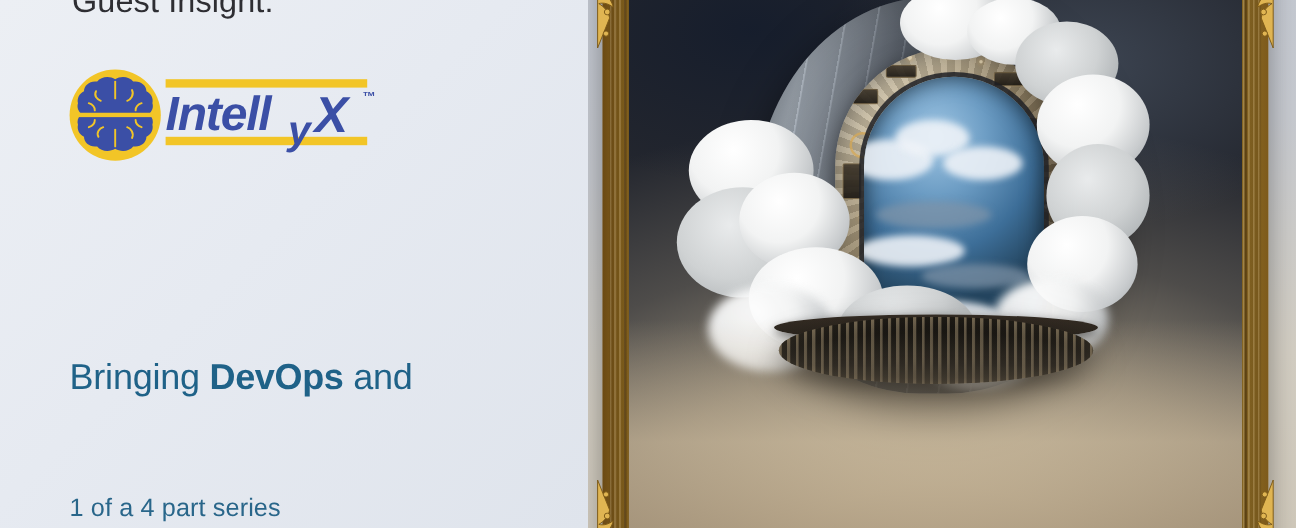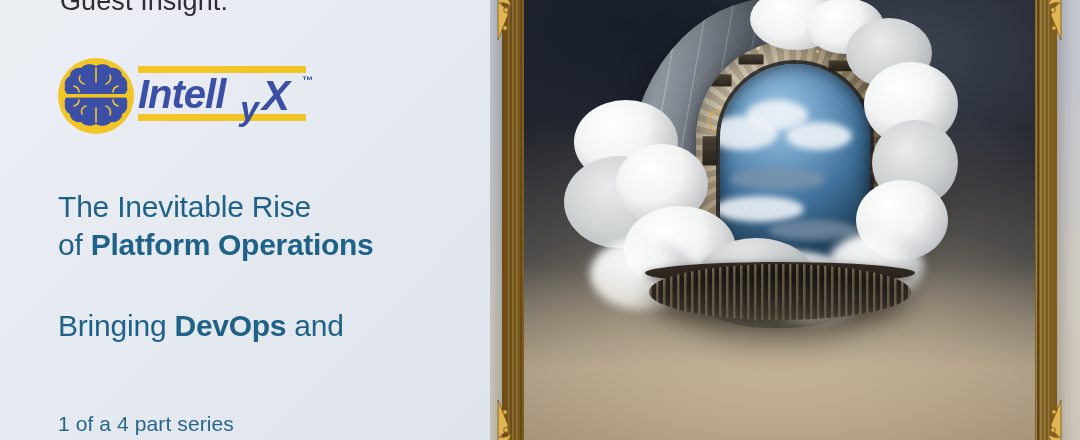--- a/index.html
+++ b/index.html
@@ -75,21 +75,20 @@
     left:58px; top:296px;
     width:420px;
   }
   .subhead {
     font-size:30px;
     line-height:38px;
     color:#1f6288;
     font-weight:400;
     letter-spacing:-0.2px;
     white-space:nowrap;
-    margin-top:11px;
   }
   .subhead b { font-weight:700; letter-spacing:-0.3px; }
 
   .series-note {
     position:absolute;
     left:58px; top:412px;
     font-size:21px;
     color:#29668a;
     font-weight:400;
     letter-spacing:.1px;
@@ -346,28 +345,20 @@
           <rect x="2" y="4" width="168" height="7" fill="#f2c527"></rect>
           <rect x="2" y="52" width="168" height="7" fill="#f2c527"></rect>
           <text x="2" y="46" font-family="Liberation Sans, sans-serif" font-size="40" font-weight="700" font-style="italic" fill="#3b4fa6" letter-spacing="-1">Intell</text>
           <text x="104" y="58" font-family="Liberation Sans, sans-serif" font-size="34" font-weight="700" font-style="italic" fill="#3b4fa6">y</text>
           <text x="126" y="48" font-family="Liberation Sans, sans-serif" font-size="42" font-weight="700" font-style="italic" fill="#3b4fa6">X</text>
           <text x="166" y="22" font-family="Liberation Sans, sans-serif" font-size="11" font-weight="700" fill="#3b4fa6">™</text>
         </svg>
       </div>
     </div>
 
-    <div class="headline-block">
-      <div class="headline">
-        <span>The Inevitable Rise</span>
-      </div>
-      <div class="headline">
-        <span>of </span><b>Platform Operations</b>
-      </div>
-    </div>
 
     <div class="subhead-block">
       <div class="subhead">
         <span>Bringing </span><b>DevOps</b><span> and</span>
       </div>
     </div>
 
     <div class="series-note">1 of a 4 part series</div>
   </div>
 

